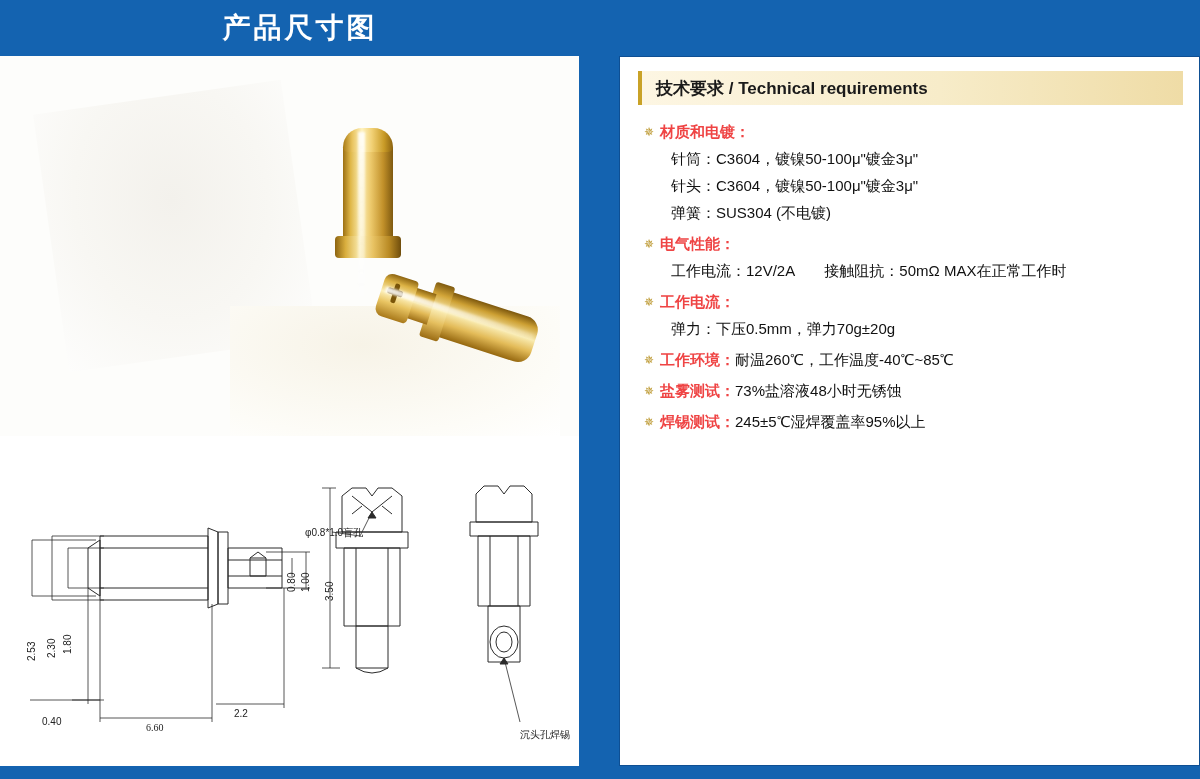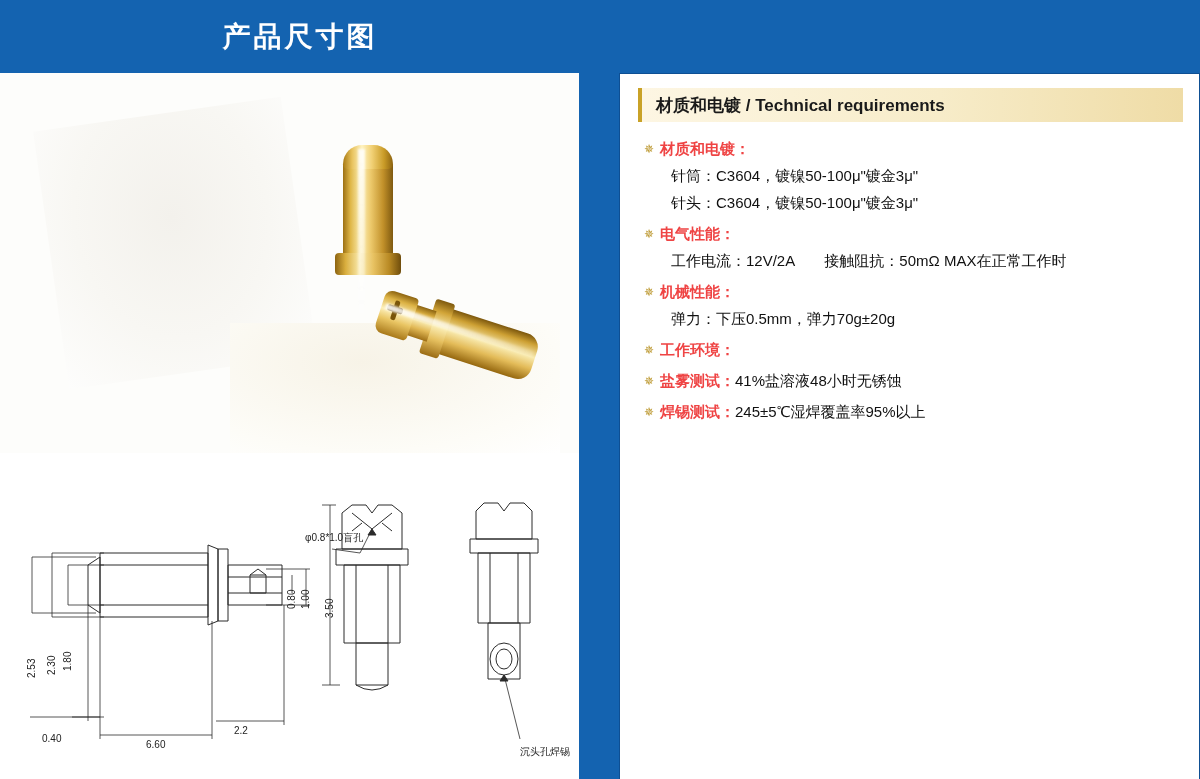--- a/index.html
+++ b/index.html
@@ -8,21 +8,21 @@
     width: 1200px; height: 779px;
     background: #1463b0;
     font-family: "Liberation Sans", sans-serif;
     overflow: hidden;
   }
   .page { position: relative; width: 1200px; height: 779px; }
 
   
   .headers {
     display: flex;
-    height: 73px;
+    height: 56px;
     align-items: center;
   }
   .hdr-cell {
     flex: 0 0 50%;
     text-align: center;
     color: #ffffff;
     font-size: 28px;
     font-weight: bold;
     letter-spacing: 3px;
     line-height: 56px;
@@ -311,85 +311,87 @@
               <polygon points="504,222 500,228 508,228"></polygon>
             </g>
           </g>
         </svg>
 
         
         <div class="dim-label dim-vert" style="left:26px; top:225px;">2.53</div>
         <div class="dim-label dim-vert" style="left:46px; top:222px;">2.30</div>
         <div class="dim-label dim-vert" style="left:62px; top:218px;">1.80</div>
         <div class="dim-label" style="left:42px; top:280px;text-align:right;">0.40</div>
-        <div class="dim-label" style="left:146px; top:286px;">6.60</div>
+        <div class="dim-label" style="left:146px; top:286px;font-family:Liberation Serif, serif;">6.60</div>
         <div class="dim-label" style="left:234px; top:272px;">2.2</div>
         <div class="dim-label dim-vert" style="left:324px; top:165px;">3.50</div>
         <div class="dim-label dim-vert" style="left:300px; top:156px;">1.00</div>
         <div class="dim-label dim-vert" style="left:286px; top:156px;">0.80</div>
 
-        <div class="note-label" style="left:305px; top:78px;">φ0.8*1.0盲孔</div>
+        <div class="note-label" style="left:305px; top:90px;">φ0.8*1.0盲孔</div>
         <div class="note-label" style="left:484px; top:292px;margin-left:36px;">沉头孔焊锡</div>
       </div>
     </div>
 
     <div class="panel panel-right">
 
       <div class="tech-title-bar">
-        <span>材质和电镀 / Technical requirements</span>
+        <span>技术要求 / Technical requirements</span>
       </div>
 
       <div class="spec-list">
 
         <div class="spec-group">
           <div class="spec-head">
             <span class="bullet">✵</span>
             <span class="spec-head-label">材质和电镀：</span>
             <span class="spec-head-value"></span>
           </div>
           <div class="spec-rows">
             <div class="spec-row">针筒：C3604，镀镍50-100μ"镀金3μ"</div>
             <div class="spec-row">针头：C3604，镀镍50-100μ"镀金3μ"</div>
+            <div class="spec-row">弹簧：SUS304 (不电镀)</div>
           </div>
         </div>
 
         <div class="spec-group">
           <div class="spec-head">
             <span class="bullet">✵</span>
             <span class="spec-head-label">电气性能：</span>
             <span class="spec-head-value"></span>
           </div>
           <div class="spec-rows">
             <div class="spec-row">工作电流：12V/2A　　接触阻抗：50mΩ MAX在正常工作时</div>
           </div>
         </div>
 
         <div class="spec-group">
           <div class="spec-head">
             <span class="bullet">✵</span>
-            <span class="spec-head-label">机械性能：</span>
+            <span class="spec-head-label">工作电流：</span>
             <span class="spec-head-value"></span>
           </div>
           <div class="spec-rows">
             <div class="spec-row">弹力：下压0.5mm，弹力70g±20g</div>
           </div>
         </div>
 
         <div class="spec-group">
           <div class="spec-head">
             <span class="bullet">✵</span>
             <span class="spec-head-label">工作环境：</span>
+            <span class="spec-head-value">耐温260℃，工作温度-40℃~85℃</span>
           </div>
         </div>
 
         <div class="spec-group">
           <div class="spec-head">
             <span class="bullet">✵</span>
             <span class="spec-head-label">盐雾测试：</span>
-            <span class="spec-head-value">41%盐溶液48小时无锈蚀</span>
+            <span class="spec-head-value">73%盐溶液48小时无锈蚀</span>
           </div>
         </div>
 
         <div class="spec-group">
           <div class="spec-head">
             <span class="bullet">✵</span>
             <span class="spec-head-label">焊锡测试：</span>
             <span class="spec-head-value">245±5℃湿焊覆盖率95%以上</span>
           </div>
         </div>

